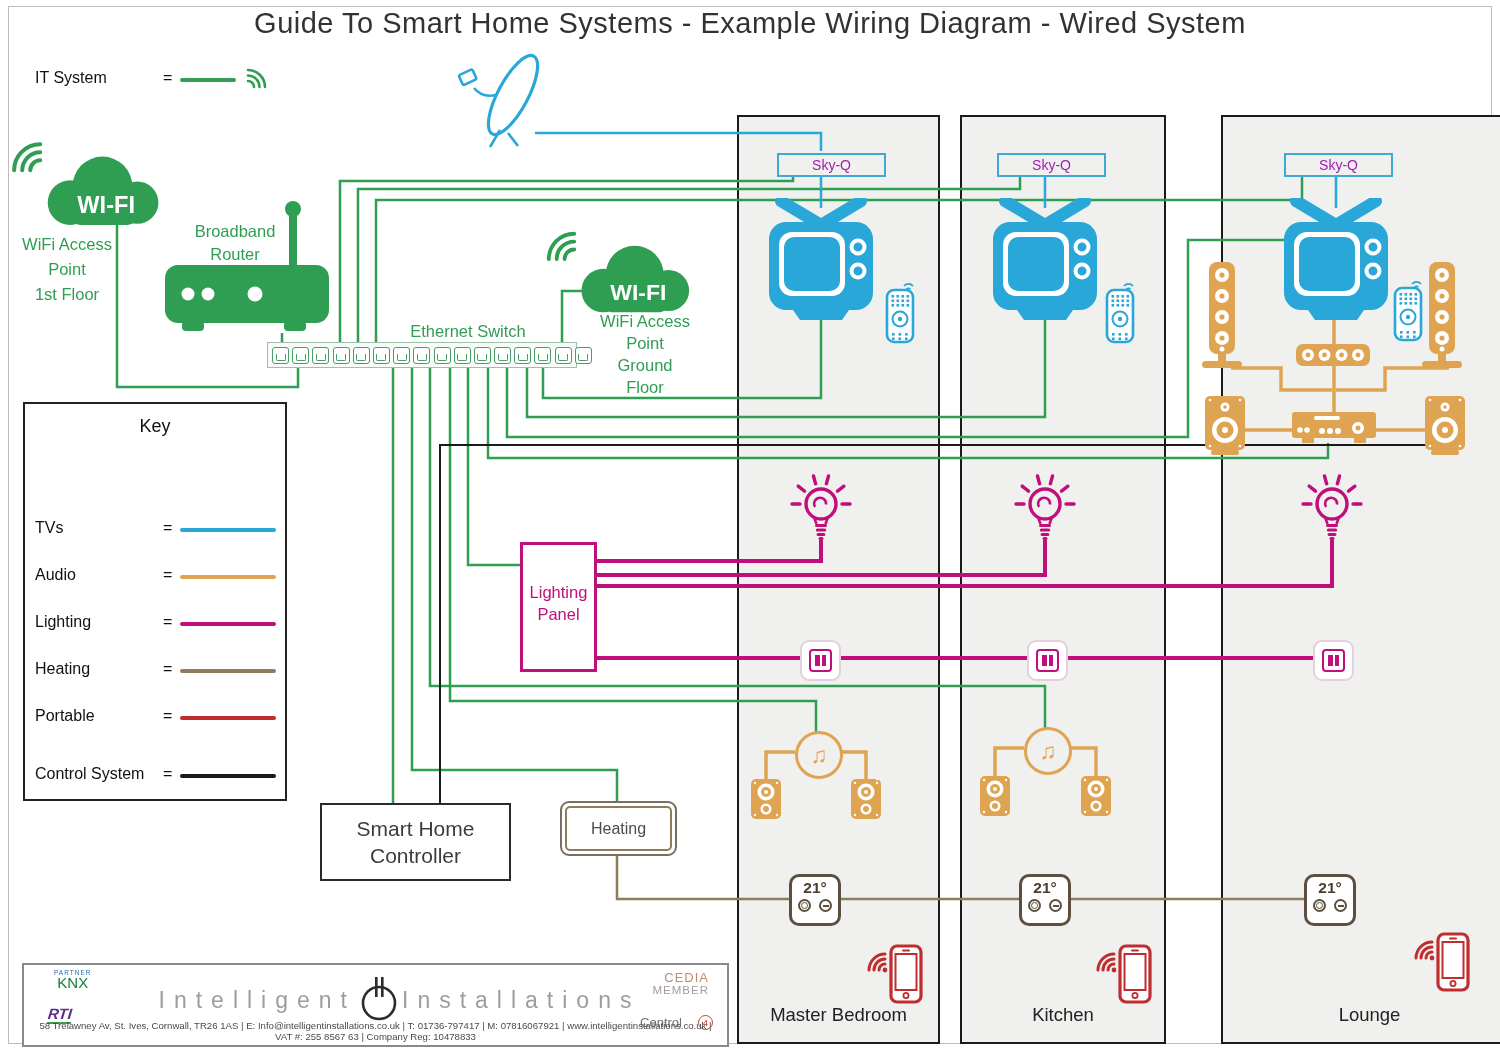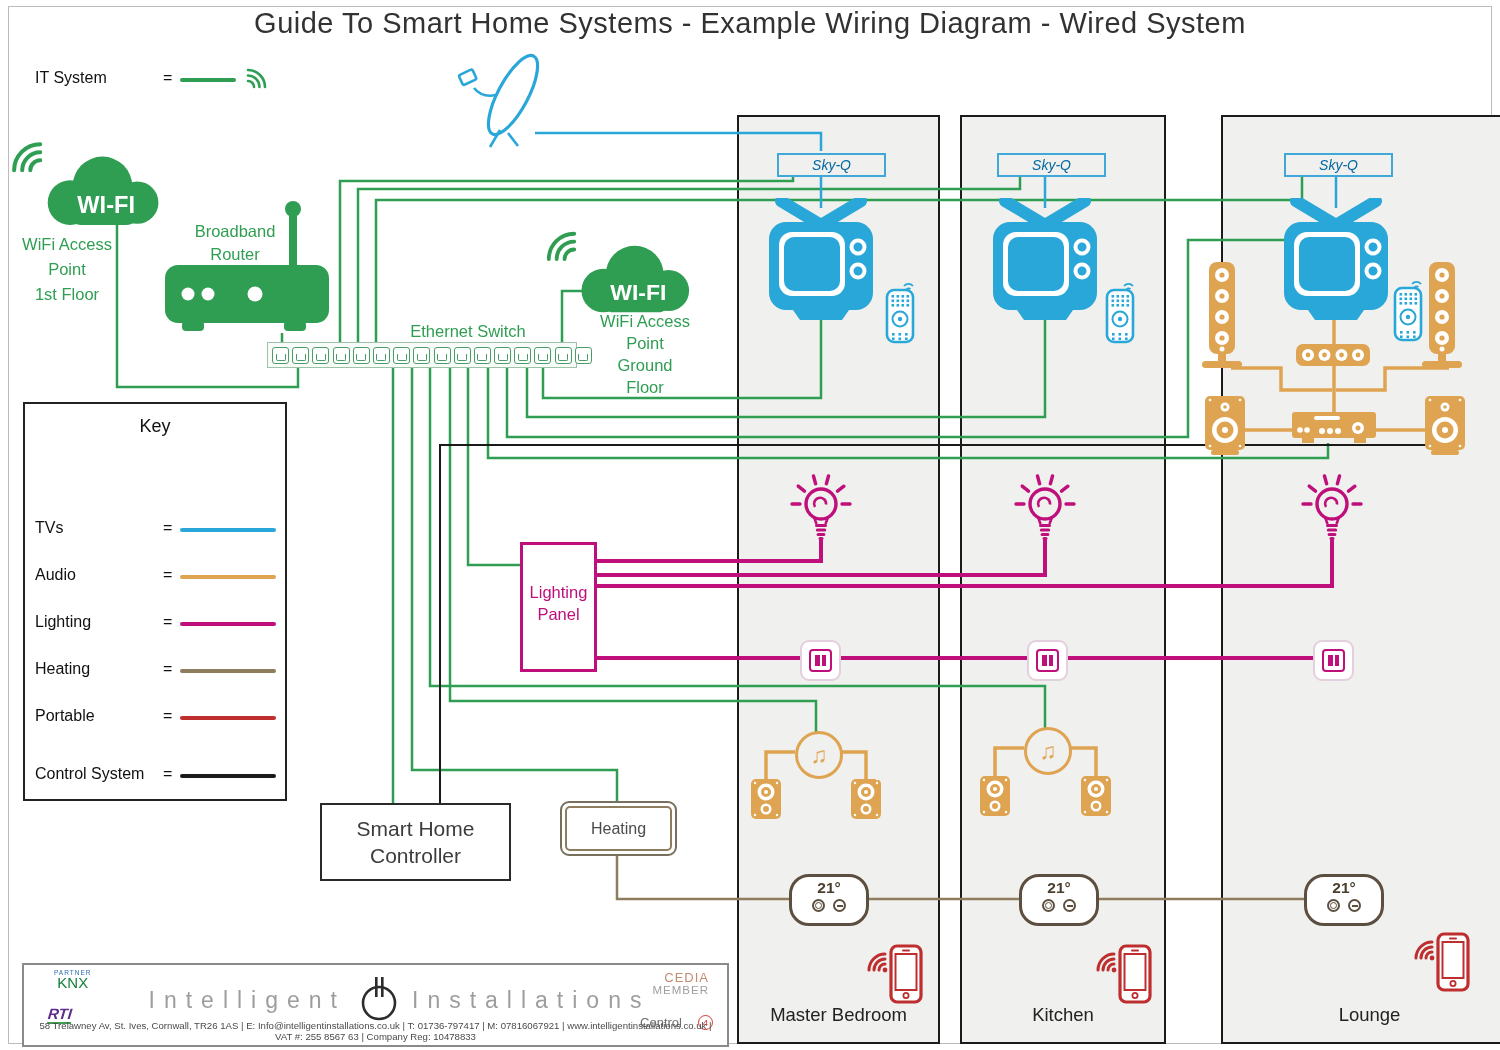--- a/index.html
+++ b/index.html
@@ -5,22 +5,22 @@
   html,body{margin:0;padding:0;background:#fff;}
   #canvas{position:relative;width:1500px;height:1050px;background:#fff;font-family:"Liberation Sans",sans-serif;overflow:hidden;}
   .abs{position:absolute;}
   #frame{left:8px;top:6px;right:8px;bottom:6px;border:1.5px solid #bcbcbc;z-index:1;}
   #title{left:0;top:7px;width:100%;text-align:center;font-size:29px;color:#323232;letter-spacing:.5px;z-index:2;}
   .panel{background:#f0f0ee;border:2px solid #1b1b1b;z-index:2;}
   .room-label{position:absolute;bottom:16px;left:0;width:100%;text-align:center;font-size:18.5px;color:#222;}
   #wires{left:0;top:0;z-index:5;pointer-events:none;}
   .green-text{color:#2f9e52;}
   .lbl{font-size:16.5px;line-height:23px;text-align:center;z-index:6;}
-  .skyq{width:105px;height:20px;border:2px solid #3fa8d8;background:#f0f0ee;color:#0369a1;
-        font-size:14px;text-align:center;line-height:20px;z-index:8;font-style:italic;}
+  .skyq{width:105px;height:20px;border:2px solid #3fa8d8;background:#f0f0ee;color:#a21caf;
+        font-size:14px;text-align:center;line-height:20px;z-index:8;}
   #eth-switch{left:267px;top:342px;width:310px;height:26px;border:1.5px solid #9bc4a6;background:#f8fbf8;
         display:flex;align-items:center;gap:3.2px;padding:0 4px;box-sizing:border-box;z-index:8;}
   .port{width:15px;height:15px;border:1.6px solid #4a9d68;border-radius:3px;background:#fff;position:relative;flex:none;}
   .port::after{content:"";position:absolute;left:2.5px;right:2.5px;bottom:1.5px;top:6px;
         border:1.6px solid #4a9d68;border-top:none;border-radius:0 0 2px 2px;}
   #key-box{left:23px;top:402px;width:260px;height:395px;border:2.5px solid #222;background:#fff;z-index:8;}
   #key-title{position:absolute;top:12px;width:100%;text-align:center;font-size:18px;color:#111;}
   .key-row{position:absolute;left:0;width:100%;height:22px;}
   .key-label{position:absolute;left:10px;top:0;font-size:16px;color:#111;}
   .key-eq{position:absolute;left:138px;top:0;font-size:16px;color:#111;}
@@ -32,34 +32,34 @@
   #heating-box{left:560px;top:801px;width:117px;height:55px;border:2.5px solid #77705f;border-radius:9px;background:#fff;
         box-sizing:border-box;padding:3px;z-index:8;}
   #heating-inner{width:100%;height:100%;border:2px solid #8d7c5e;border-radius:5px;box-sizing:border-box;
         display:flex;align-items:center;justify-content:center;font-size:16px;color:#4c4c4c;background:#fff;}
   .plate{width:37px;height:37px;border:2px solid #e3cfdd;border-radius:9px;background:#fff;z-index:8;
         display:flex;align-items:center;justify-content:center;}
   .plate-in{width:19px;height:19px;border:2.5px solid #bf0f7a;border-radius:4px;display:flex;align-items:center;justify-content:center;gap:2px;}
   .plate-bar{width:4.5px;height:11px;background:#bf0f7a;}
   .music{width:42px;height:42px;border:3px solid #dfa452;border-radius:50%;background:#f0f0ee;z-index:8;
         display:flex;align-items:center;justify-content:center;color:#dfa452;font-size:23px;}
-  .thermo{width:80px;height:52px;border:3.5px solid #5c4f3f;border-radius:20px;background:#fff;box-sizing:border-box;z-index:8;}
+  .thermo{width:52px;height:52px;border:3.5px solid #5c4f3f;border-radius:10px;background:#fff;box-sizing:border-box;z-index:8;}
   .thermo-temp{text-align:center;font-size:15.5px;font-weight:bold;color:#4a3e2f;margin-top:2px;}
   .thermo-dials{display:flex;justify-content:center;gap:8px;margin-top:2px;}
   .dial{width:13px;height:13px;border:2px solid #5c4f3f;border-radius:50%;box-sizing:border-box;
         display:flex;align-items:center;justify-content:center;}
   .dial-dot{width:5px;height:5px;border:1.5px solid #5c4f3f;border-radius:50%;}
   .dial-bar{width:6px;height:2px;background:#5c4f3f;}
   #footer-box{left:22px;top:963px;width:703px;height:80px;border:2px solid #8a8a8a;background:#fff;z-index:8;}
   #knx{position:absolute;left:30px;top:4px;text-align:center;}
   #knx-partner{font-size:6.5px;color:#2b6cb0;letter-spacing:1px;}
   #knx-name{font-size:15px;font-weight:normal;color:#15803d;line-height:13px;}
   #rti{position:absolute;left:24px;top:40px;font-size:15px;font-weight:bold;font-style:italic;color:#5e2d8c;
        border-bottom:2px solid #3f9b4f;transform:skewX(-6deg);}
-  #brand{position:absolute;left:60px;right:12px;top:10px;display:flex;align-items:center;justify-content:center;gap:10px;text-align:center;}
+  #brand{position:absolute;left:60px;right:12px;top:10px;display:flex;align-items:center;justify-content:center;text-align:center;}
   .brand-word{font-size:23px;color:#9d9d9d;letter-spacing:9px;white-space:nowrap;}
   #cedia{position:absolute;right:18px;top:6px;text-align:right;line-height:13px;margin-left:24px;}
   #cedia-1{font-size:13px;color:#c18d71;letter-spacing:1px;}
   #cedia-2{font-size:11.5px;color:#9e9e9e;letter-spacing:1px;}
   #control4{position:absolute;right:14px;top:50px;font-size:13px;color:#6e6e6e;display:flex;align-items:center;gap:16px;}
   #c4-circle{width:13px;height:13px;border:1.5px solid #d23b31;border-radius:50%;color:#d23b31;font-size:9.5px;
        display:flex;align-items:center;justify-content:center;}
   #address{position:absolute;left:8px;right:8px;bottom:3px;text-align:center;font-size:9.6px;color:#4a4a4a;}
   svg{display:block;}
   .icon{z-index:9;}

